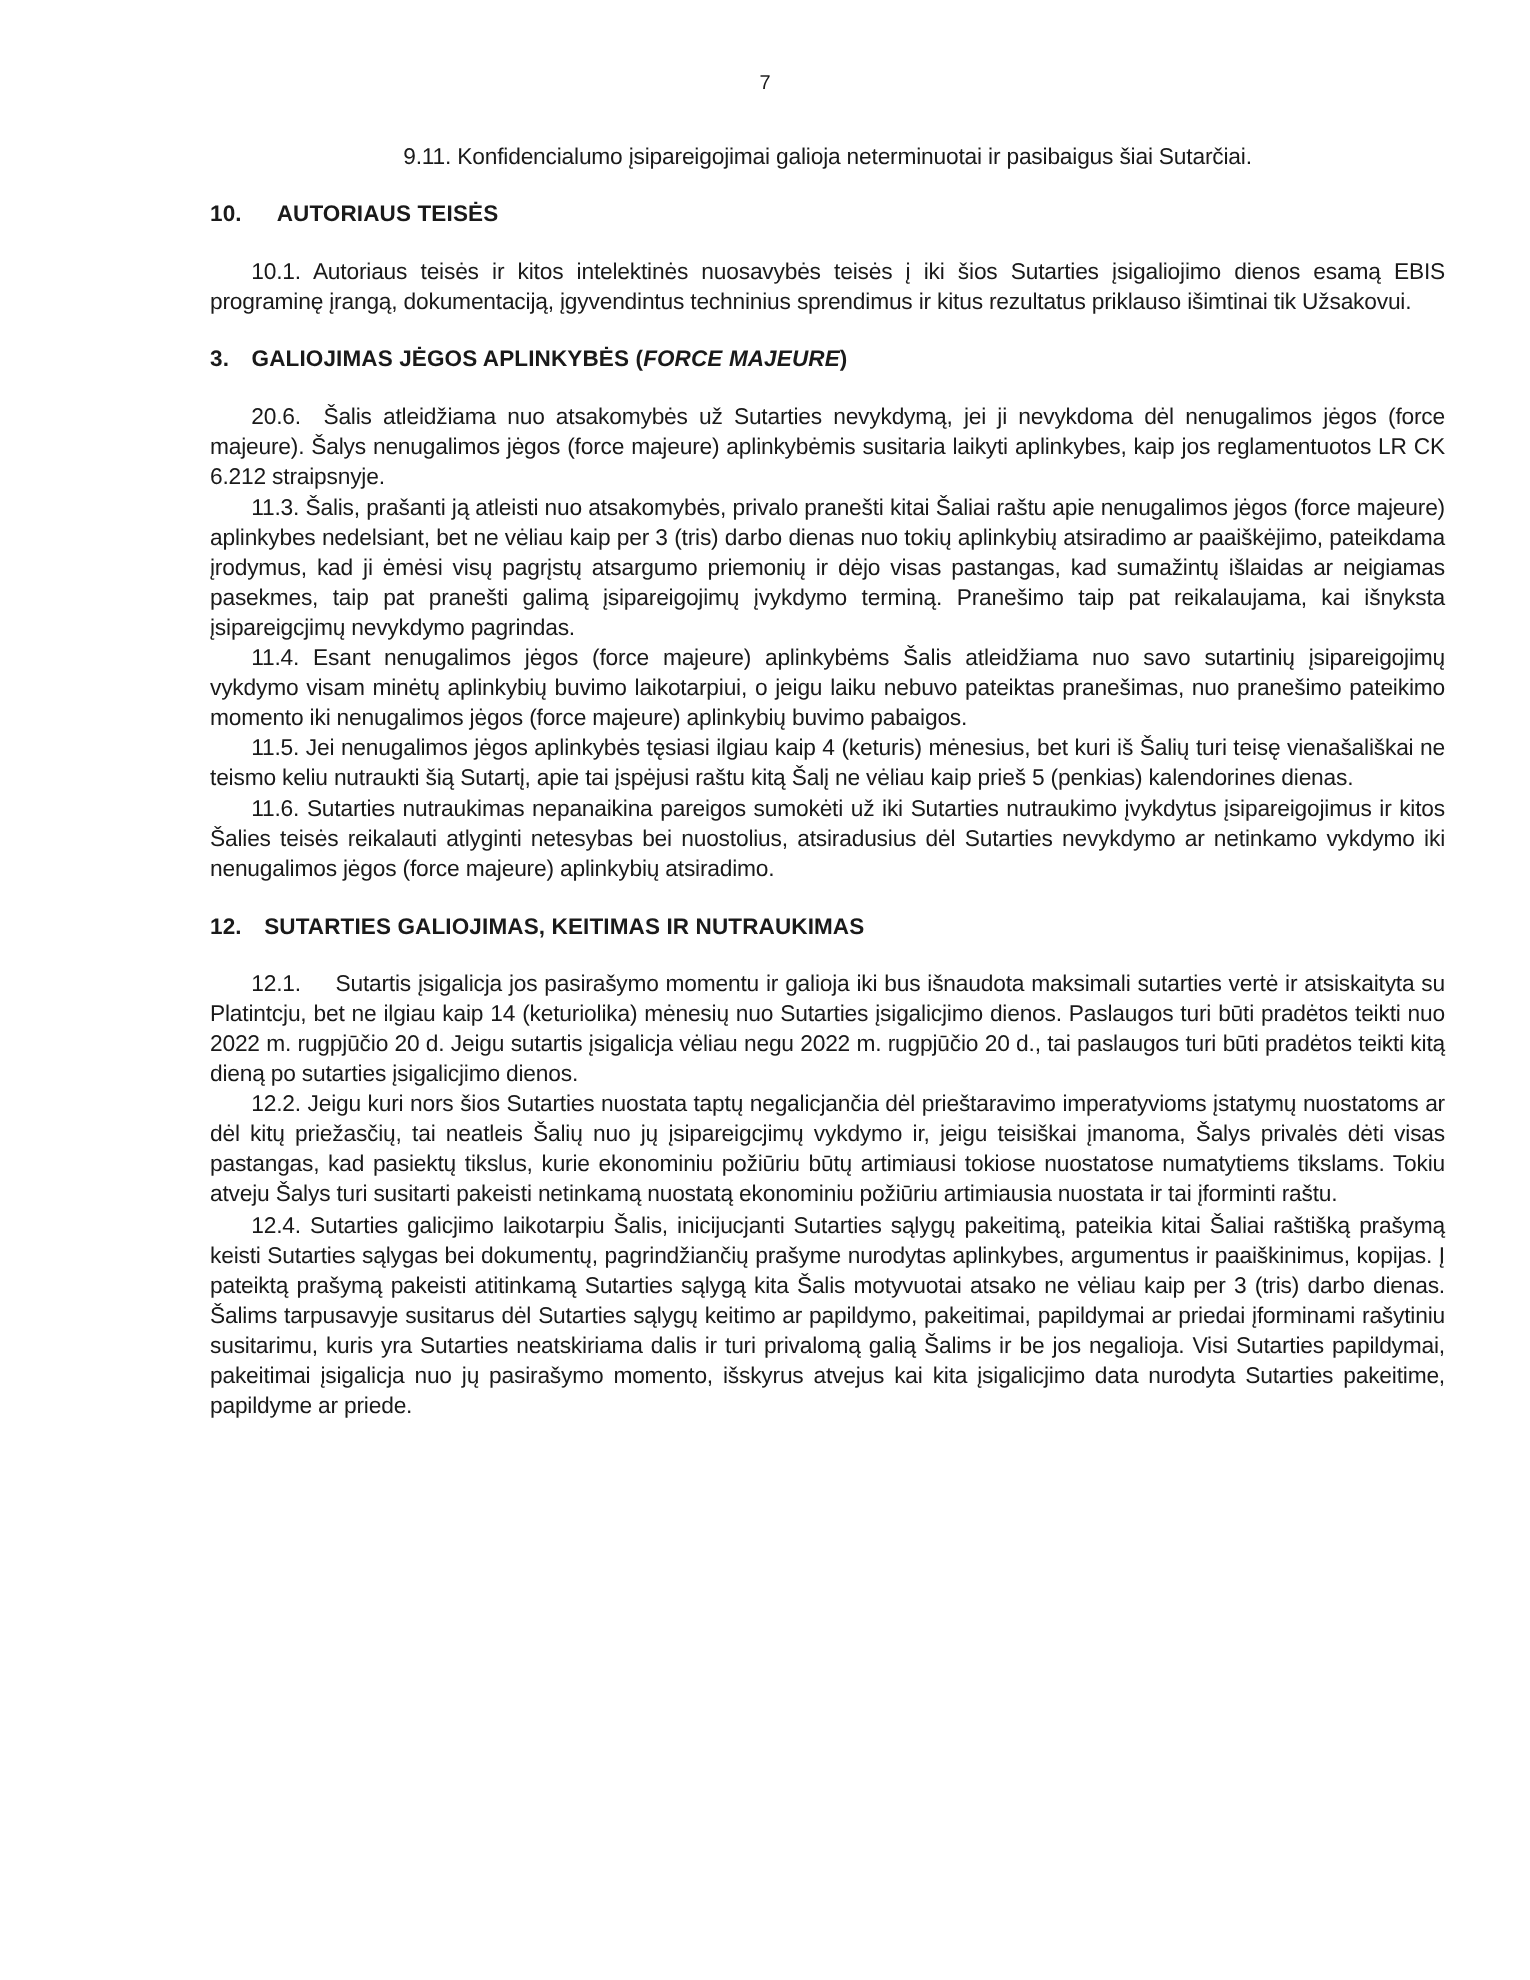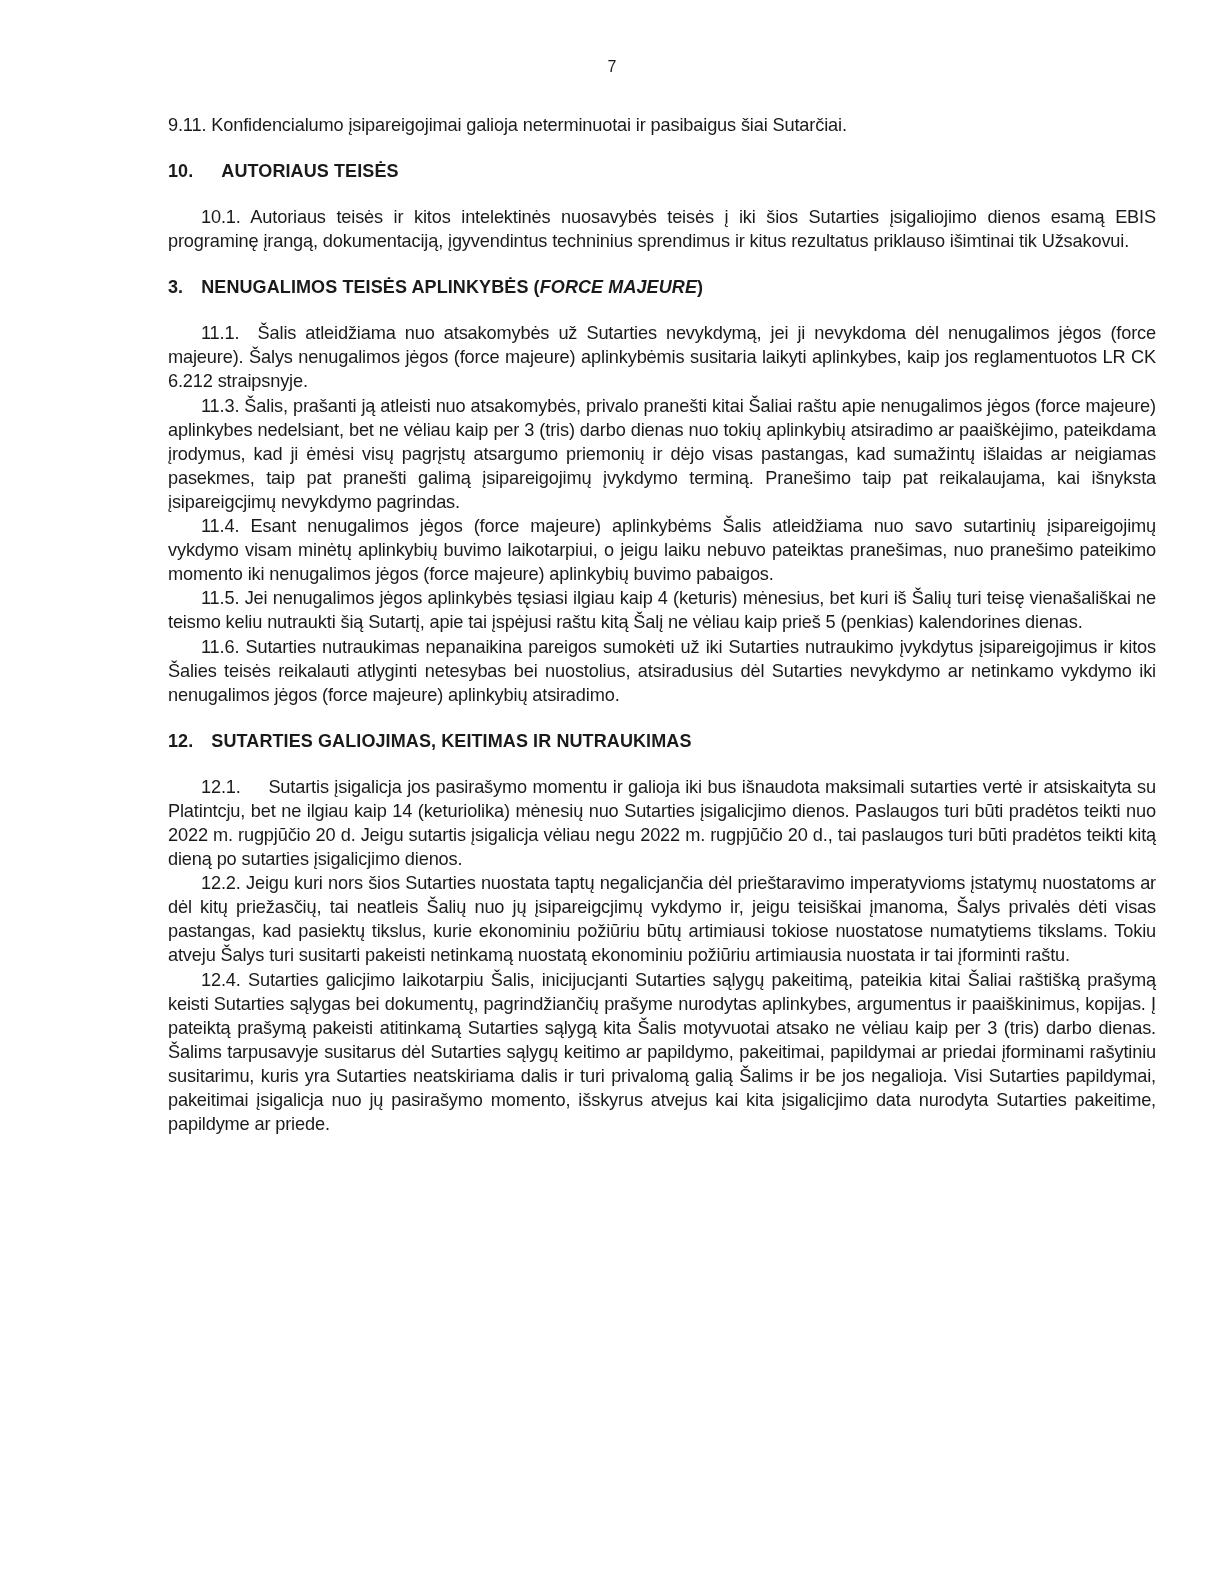--- a/index.html
+++ b/index.html
@@ -17,39 +17,39 @@
   .para-block p { text-indent: 33px; margin-left: -34px; padding-left: 34px; }
   b.strong { font-weight: bold; }
 </style>
 </head>
 <body>
 
 <div class="page-number">7</div>
 
 <div class="content">
 
-  <p style="text-align:left;">
+  <p style="text-align:center;">
     <span>9.11.</span>
     <span>Konfidencialumo įsipareigojimai galioja neterminuotai ir pasibaigus šiai Sutarčiai.</span>
   </p>
 
   <div class="section-heading">
     <span class="hnum">10.</span><span>AUTORIAUS TEISĖS</span>
   </div>
 
   <div class="para-block">
     <p><span>10.1.</span> <span>Autoriaus teisės ir kitos intelektinės nuosavybės teisės į iki šios Sutarties įsigaliojimo dienos esamą EBIS programinę įrangą, dokumentaciją, įgyvendintus techninius sprendimus ir kitus rezultatus priklauso išimtinai tik Užsakovui.</span></p>
   </div>
 
   <div class="section-heading h11">
-    <span class="hnum">3.</span><span>NENUGALIMOS TEISĖS APLINKYBĖS (</span><em>FORCE MAJEURE</em><span>)</span>
+    <span class="hnum">3.</span><span>GALIOJIMAS JĖGOS APLINKYBĖS (</span><em>FORCE MAJEURE</em><span>)</span>
   </div>
 
   <div class="para-block">
-    <p><span>11.1.</span>&nbsp; <span>Šalis atleidžiama nuo atsakomybės už Sutarties nevykdymą, jei ji nevykdoma dėl nenugalimos jėgos (force majeure). Šalys nenugalimos jėgos (force majeure) aplinkybėmis susitaria laikyti aplinkybes, kaip jos reglamentuotos LR CK 6.212 straipsnyje.</span></p>
+    <p><span>20.6.</span>&nbsp; <span>Šalis atleidžiama nuo atsakomybės už Sutarties nevykdymą, jei ji nevykdoma dėl nenugalimos jėgos (force majeure). Šalys nenugalimos jėgos (force majeure) aplinkybėmis susitaria laikyti aplinkybes, kaip jos reglamentuotos LR CK 6.212 straipsnyje.</span></p>
     <p><span>11.3.</span> <span>Šalis, prašanti ją atleisti nuo atsakomybės, privalo pranešti kitai Šaliai raštu apie nenugalimos jėgos (force majeure) aplinkybes nedelsiant, bet ne vėliau kaip per 3 (tris) darbo dienas nuo tokių aplinkybių atsiradimo ar paaiškėjimo, pateikdama įrodymus, kad ji ėmėsi visų pagrįstų atsargumo priemonių ir dėjo visas pastangas, kad sumažintų išlaidas ar neigiamas pasekmes, taip pat pranešti galimą įsipareigojimų įvykdymo terminą. Pranešimo taip pat reikalaujama, kai išnyksta įsipareigcjimų nevykdymo pagrindas.</span></p>
     <p><span>11.4.</span> <span>Esant nenugalimos jėgos (force majeure) aplinkybėms Šalis atleidžiama nuo savo sutartinių įsipareigojimų vykdymo visam minėtų aplinkybių buvimo laikotarpiui, o jeigu laiku nebuvo pateiktas pranešimas, nuo pranešimo pateikimo momento iki nenugalimos jėgos (force majeure) aplinkybių buvimo pabaigos.</span></p>
     <p><span>11.5.</span> <span>Jei nenugalimos jėgos aplinkybės tęsiasi ilgiau kaip 4 (keturis) mėnesius, bet kuri iš Šalių turi teisę vienašališkai ne teismo keliu nutraukti šią Sutartį, apie tai įspėjusi raštu kitą Šalį ne vėliau kaip prieš 5 (penkias) kalendorines dienas.</span></p>
     <p><span>11.6.</span> <span>Sutarties nutraukimas nepanaikina pareigos sumokėti už iki Sutarties nutraukimo įvykdytus įsipareigojimus ir kitos Šalies teisės reikalauti atlyginti netesybas bei nuostolius, atsiradusius dėl Sutarties nevykdymo ar netinkamo vykdymo iki nenugalimos jėgos (force majeure) aplinkybių atsiradimo.</span></p>
   </div>
 
   <div class="section-heading h12">
     <span class="hnum">12.</span><span>SUTARTIES GALIOJIMAS, KEITIMAS IR NUTRAUKIMAS</span>
   </div>
 

